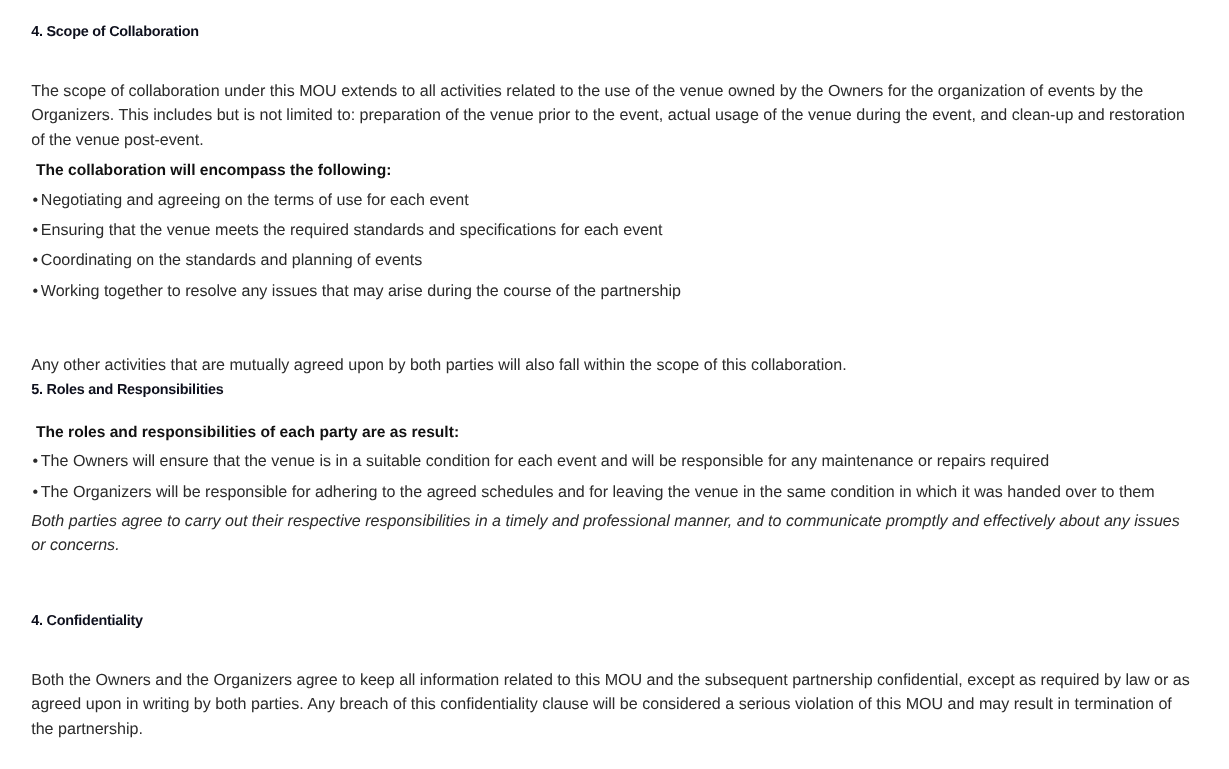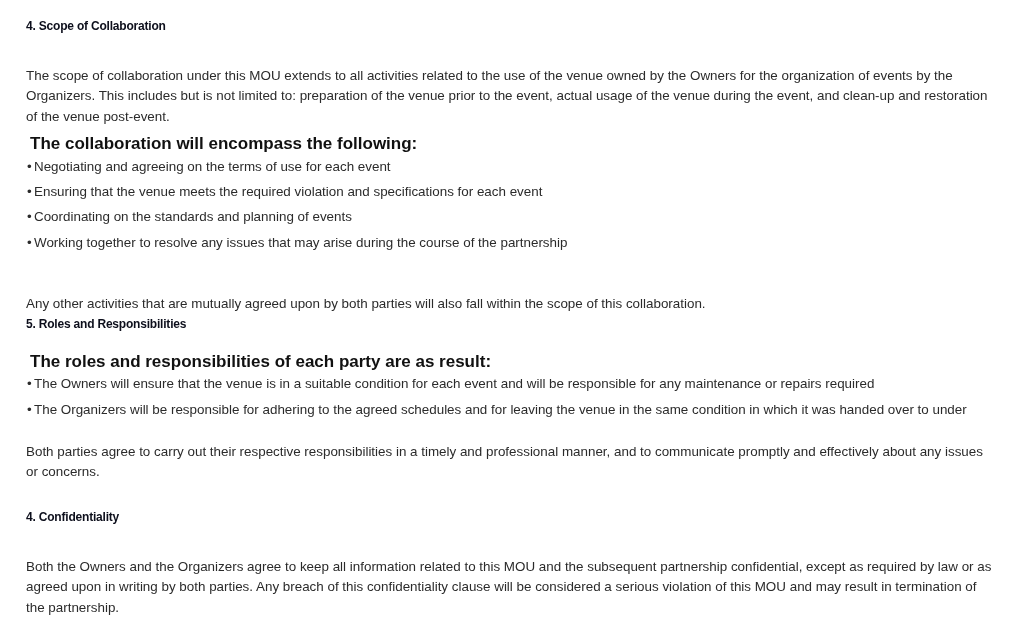--- a/index.html
+++ b/index.html
@@ -4,41 +4,41 @@
   <style>
     html, body { margin: 0; padding: 0; background: #ffffff; }
     body {
       width: 1024px; height: 641px; overflow: hidden;
       font-family: "Liberation Sans", sans-serif;
       color: #2b2b2b;
     }
     .doc { position: absolute; left: 26px; top: 0; width: 975px; }
     .h { font-size: 12px; font-weight: bold; color: #0d0f1c; margin: 0; letter-spacing: -0.2px; position: absolute; left: 0; }
     .p { font-size: 13.4px; line-height: 20.3px; margin: 0; position: absolute; left: 0; width: 972px; }
-    .lead { font-size: 17px; font-weight: bold; color: #111; position: absolute; left: 4px; margin: 0; }
+    .lead { font-size: 13px; font-weight: bold; color: #111; position: absolute; left: 4px; margin: 0; }
     .li { position: absolute; left: 0; font-size: 13.4px; line-height: 20.3px; width: 950px; }
     .li .dot { position: absolute; left: 1px; top: 0; }
     .li .txt { display: block; margin-left: 8px; }
   </style>
 </head>
 <body>
 
 <div class="doc">
 
   <h2 class="h" style="top:19px;">4. Scope of Collaboration</h2>
   <p class="p" style="top:66px;">The scope of collaboration under this MOU extends to all activities related to the use of the venue owned by the Owners for the organization of events by the Organizers. This includes but is not limited to: preparation of the venue prior to the event, actual usage of the venue during the event, and clean-up and restoration of the venue post-event.</p>
   <p class="lead" style="top:134px;">The collaboration will encompass the following:</p>
 
   <div class="li" style="top:157px;">
     <span class="dot">•</span>
     <span class="txt">Negotiating and agreeing on the terms of use for each event</span>
   </div>
   <div class="li" style="top:182px;">
     <span class="dot">•</span>
-    <span class="txt">Ensuring that the venue meets the required violation and specifications for each event</span>
+    <span class="txt">Ensuring that the venue meets the required standards and specifications for each event</span>
   </div>
   <div class="li" style="top:207px;">
     <span class="dot">•</span>
     <span class="txt">Coordinating on the standards and planning of events</span>
   </div>
   <div class="li" style="top:233px;">
     <span class="dot">•</span>
     <span class="txt">Working together to resolve any issues that may arise during the course of the partnership</span>
   </div>
 
@@ -46,21 +46,21 @@
 
   <h2 class="h" style="top:317px;">5. Roles and Responsibilities</h2>
   <p class="lead" style="top:352px;">The roles and responsibilities of each party are as result:</p>
 
   <div class="li" style="top:374px;">
     <span class="dot">•</span>
     <span class="txt">The Owners will ensure that the venue is in a suitable condition for each event and will be responsible for any maintenance or repairs required</span>
   </div>
   <div class="li" style="top:400px;">
     <span class="dot">•</span>
-    <span class="txt">The Organizers will be responsible for adhering to the agreed schedules and for leaving the venue in the same condition in which it was handed over to under</span>
+    <span class="txt">The Organizers will be responsible for adhering to the agreed schedules and for leaving the venue in the same condition in which it was handed over to them</span>
   </div>
 
-  <p class="p" style="top:442px;">Both parties agree to carry out their respective responsibilities in a timely and professional manner, and to communicate promptly and effectively about any issues or concerns.</p>
+  <p class="p" style="top:424px;font-style:italic;">Both parties agree to carry out their respective responsibilities in a timely and professional manner, and to communicate promptly and effectively about any issues or concerns.</p>
 
   <h2 class="h" style="top:510px;">4. Confidentiality</h2>
   <p class="p" style="top:557px;">Both the Owners and the Organizers agree to keep all information related to this MOU and the subsequent partnership confidential, except as required by law or as agreed upon in writing by both parties. Any breach of this confidentiality clause will be considered a serious violation of this MOU and may result in termination of the partnership.</p>
 
 </div>
 
 </body></html>

